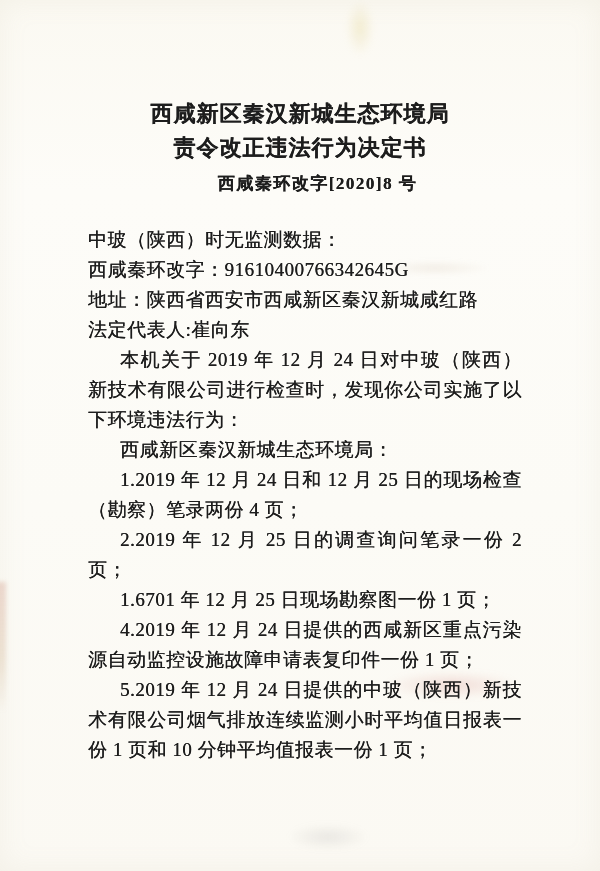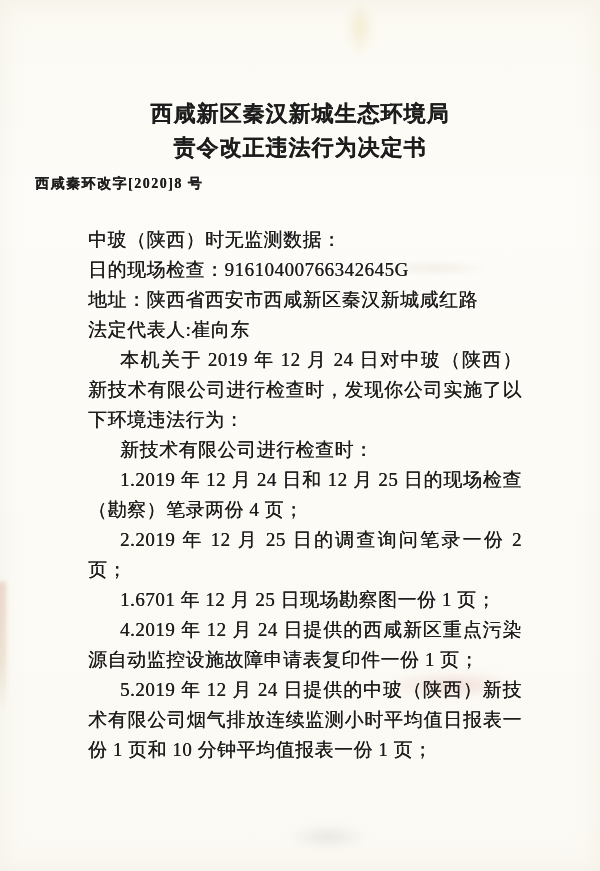--- a/index.html
+++ b/index.html
@@ -20,21 +20,22 @@
     font-family: "Liberation Sans", sans-serif;
     font-weight: bold;
     font-size: 22px;
     line-height: 34px;
     letter-spacing: 1px;
     text-shadow: 0.3px 0.3px 0 currentColor;
   }
   .title-line1 { margin-top: 97px; }
   .doc-number {
     margin-top: 9px;
-    font-size: 14px;
+    text-align: center;
+    font-size: 17px;
     line-height: 20px;
     letter-spacing: 1.5px;
     font-weight: bold;
     text-shadow: 0.2px 0.2px 0 currentColor;
     padding-left: 35px;
   }
   .body-text {
     position: relative;
     margin: 31px 78px 0 88px;
     width: 434px;
@@ -86,26 +87,26 @@
   <div class="stain stain-left-edge"></div>
   <div class="stain stain-bottom-gray"></div>
 
   <h1 class="title title-line1">西咸新区秦汉新城生态环境局</h1>
   <h1 class="title">责令改正违法行为决定书</h1>
 
   <div class="doc-number">西咸秦环改字[2020]8 号</div>
 
   <div class="body-text">
     <p class="info">中玻（陕西）时无监测数据：</p>
-    <p class="info">日的现场检查：91610400766342645G</p>
+    <p class="info">西咸秦环改字：91610400766342645G</p>
     <p class="info">地址：陕西省西安市西咸新区秦汉新城咸红路</p>
     <p class="info">法定代表人:崔向东</p>
 
     <p class="para">本机关于 2019 年 12 月 24 日对中玻（陕西）新技术有限公司进行检查时，发现你公司实施了以下环境违法行为：</p>
-    <p class="para">新技术有限公司进行检查时：</p>
+    <p class="para">西咸新区秦汉新城生态环境局：</p>
 
     <p class="para">1.2019 年 12 月 24 日和 12 月 25 日的现场检查（勘察）笔录两份 4 页；</p>
     <p class="para">2.2019 年 12 月 25 日的调查询问笔录一份 2 页；</p>
     <p class="para">1.6701 年 12 月 25 日现场勘察图一份 1 页；</p>
     <p class="para">4.2019 年 12 月 24 日提供的西咸新区重点污染源自动监控设施故障申请表复印件一份 1 页；</p>
     <p class="para">5.2019 年 12 月 24 日提供的中玻（陕西）新技术有限公司烟气排放连续监测小时平均值日报表一份 1 页和 10 分钟平均值报表一份 1 页；</p>
   </div>
 
 </div>
 

